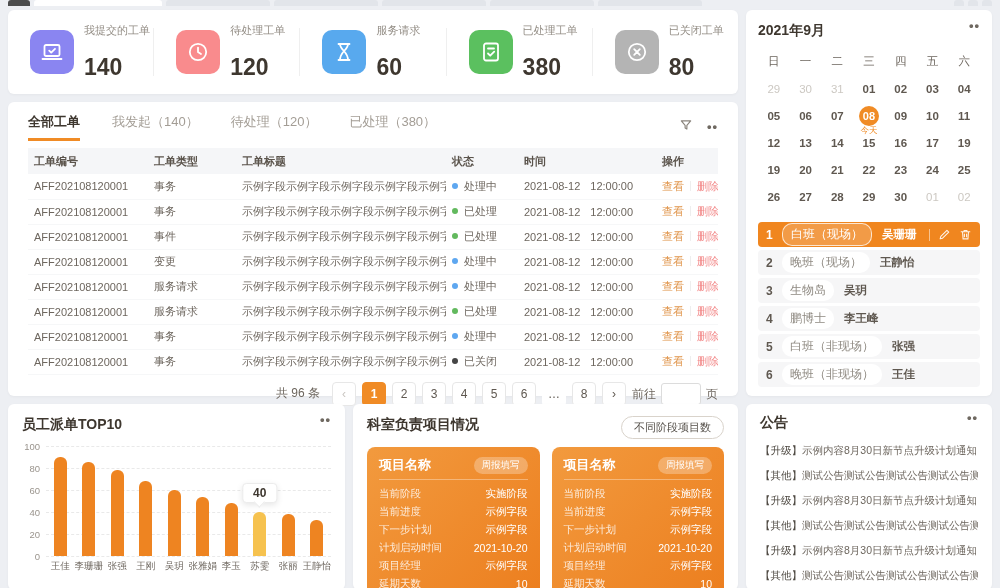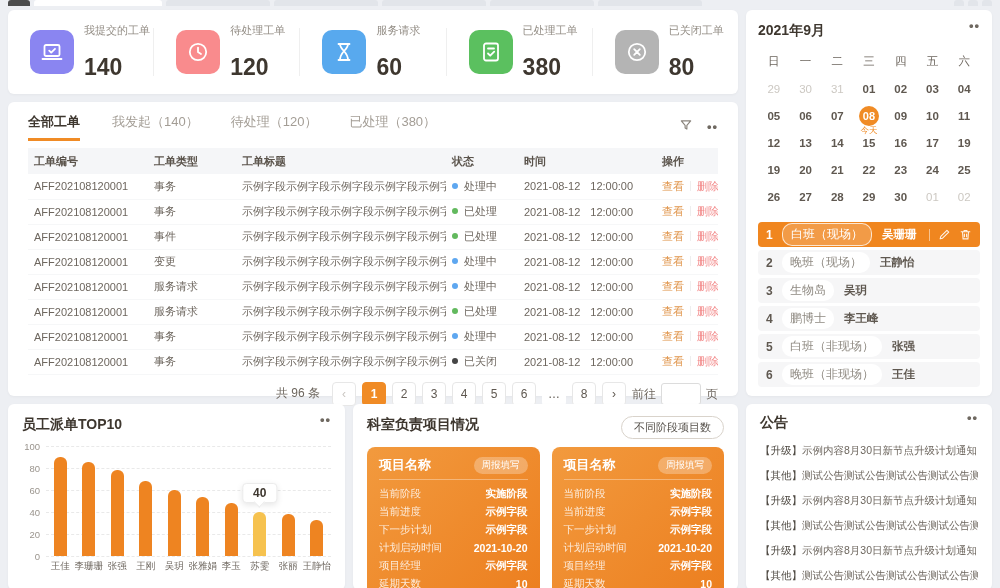--- a/index.html
+++ b/index.html
@@ -80,21 +80,21 @@
   .proj-btn { margin-left:auto; border:1px solid #d9d3cb; background:#fff; border-radius:13px; padding:3px 12px;
               font-size:11px; color:#55504a; cursor:pointer; font-family:inherit; }
   .cards { display:flex; gap:12px; margin-top:8px; }
   .pcard { flex:1; border-radius:8px; background:linear-gradient(135deg,#f29a3e,#ec7e1e); padding:7px 12px 8px 12px; color:#fff; }
   .pcard-head { display:flex; align-items:flex-end; height:20px; }
   .pname { font-size:13px; font-weight:bold; }
   .pbadge { margin-left:auto; background:rgba(255,255,255,.28); border-radius:10px; padding:2px 8px; font-size:9.5px; cursor:pointer; }
   .pdiv { border-bottom:1px solid rgba(255,255,255,.35); margin:5px 0; }
   .prow { display:flex; align-items:center; height:18px; font-size:10.5px; }
   .plb { color:rgba(255,255,255,.82); }
-  .pvl { margin-left:auto; font-weight:bold; }
+  .pvl { margin-left:auto; font-weight:normal; }
 
   
   .cal-panel { height:386px; padding:12px 12px 10px 12px; }
   .cal-grid { display:grid; grid-template-columns:repeat(7,1fr); margin-top:8px; }
   .cal-cell { height:27px; display:flex; align-items:center; justify-content:center; font-size:11.5px; color:#5f5850;
               font-weight:bold; position:relative; cursor:pointer; }
   .cal-cell.wd { font-weight:normal; color:#6d665e; cursor:default; }
   .cal-cell.muted { color:#ccc8c2; font-weight:normal; }
   .today-c { width:20px; height:20px; background:#f08b25; color:#fff; border-radius:50%;
              display:flex; align-items:center; justify-content:center; font-size:11px; }

